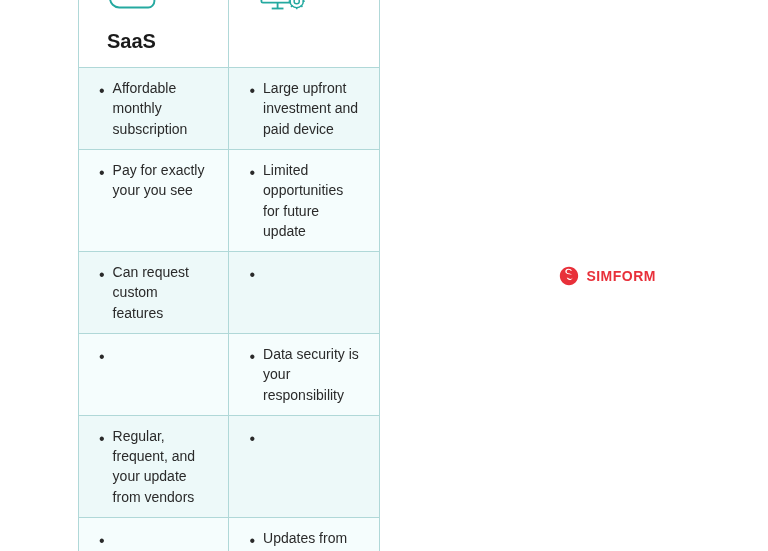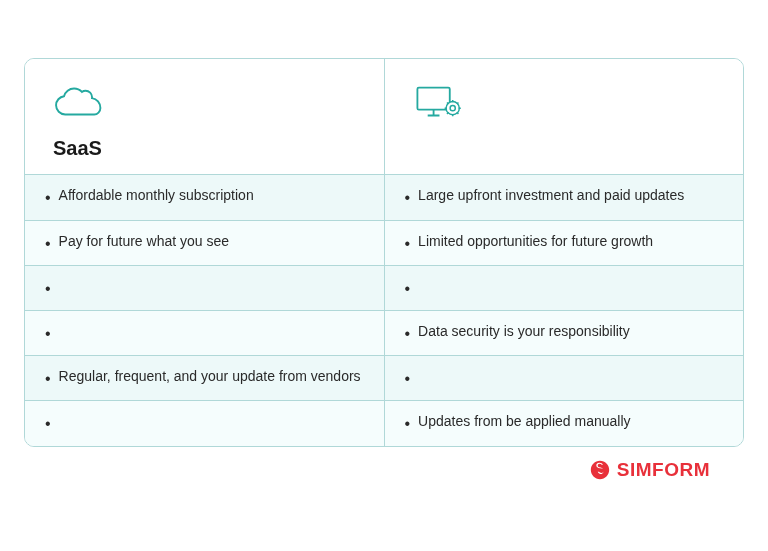--- a/index.html
+++ b/index.html
@@ -118,38 +118,38 @@
       background: #ffffff;
       border-top: none;
     }
 
     .simform-logo-icon {
       width: 22px;
       height: 22px;
     }
 
     .simform-text {
-      font-size: 19px;
+      font-size: 14px;
       font-weight: bold;
       color: #e8303a;
       letter-spacing: 0.5px;
       text-align: center;
     }
 
     .footer {
       display: flex;
       justify-content: flex-end;
       padding: 4px 16px 6px 0;
       background: #fff;
     }
   </style>
 </head>
 <body>
 
-<div style="display:flex; flex-direction:column; align-items:center; justify-content:center; width:612px; height:551px;">
+<div style="display:flex; flex-direction:row; align-items:center; justify-content:center; width:612px; height:551px;">
   <div class="card">
 
     <div class="header-row">
 
       <div class="header-cell">
         <div class="icon-area">
 
           <svg class="cloud-icon" viewBox="0 0 68 46" fill="none" xmlns="http://www.w3.org/2000/svg">
             <path d="M54 38H16C9.37 38 4 32.63 4 26C4 19.93 8.54 14.94 14.42 14.12C15.93 8.35 21.16 4 27.5 4C31.57 4 35.24 5.74 37.82 8.52C39.17 7.56 40.82 7 42.6 7C47.3 7 51.1 10.8 51.1 15.5C51.1 15.87 51.07 16.23 51.03 16.58C57.26 17.56 62 23.04 62 29.5C62 34.19 58.05 38 54 38Z" stroke="#25a9a0" stroke-width="2.5" fill="none"></path>
           </svg>
@@ -184,36 +184,37 @@
     </div>
 
     <div class="table-body">
     <div class="table-row">
           <div class="table-cell">
             <span class="bullet">•</span>
             <span class="cell-text">Affordable monthly subscription</span>
           </div>
           <div class="table-cell">
             <span class="bullet">•</span>
-            <span class="cell-text">Large upfront investment and paid updates</span>
-          </div>
-        </div>
-        <div class="table-row">
-          <div class="table-cell">
-            <span class="bullet">•</span>
-            <span class="cell-text">Pay for future what you see</span>
-          </div>
-          <div class="table-cell">
-            <span class="bullet">•</span>
-            <span class="cell-text">Limited opportunities for future growth</span>
-          </div>
-        </div>
-        <div class="table-row">
-          <div class="table-cell">
-            <span class="bullet">•</span>
+            <span class="cell-text">Large upfront investment and paid device</span>
+          </div>
+        </div>
+        <div class="table-row">
+          <div class="table-cell">
+            <span class="bullet">•</span>
+            <span class="cell-text">Pay for exactly your you see</span>
+          </div>
+          <div class="table-cell">
+            <span class="bullet">•</span>
+            <span class="cell-text">Limited opportunities for future update</span>
+          </div>
+        </div>
+        <div class="table-row">
+          <div class="table-cell">
+            <span class="bullet">•</span>
+            <span class="cell-text">Can request custom features</span>
           </div>
           <div class="table-cell">
             <span class="bullet">•</span>
           </div>
         </div>
         <div class="table-row">
           <div class="table-cell">
             <span class="bullet">•</span>
           </div>
           <div class="table-cell">

